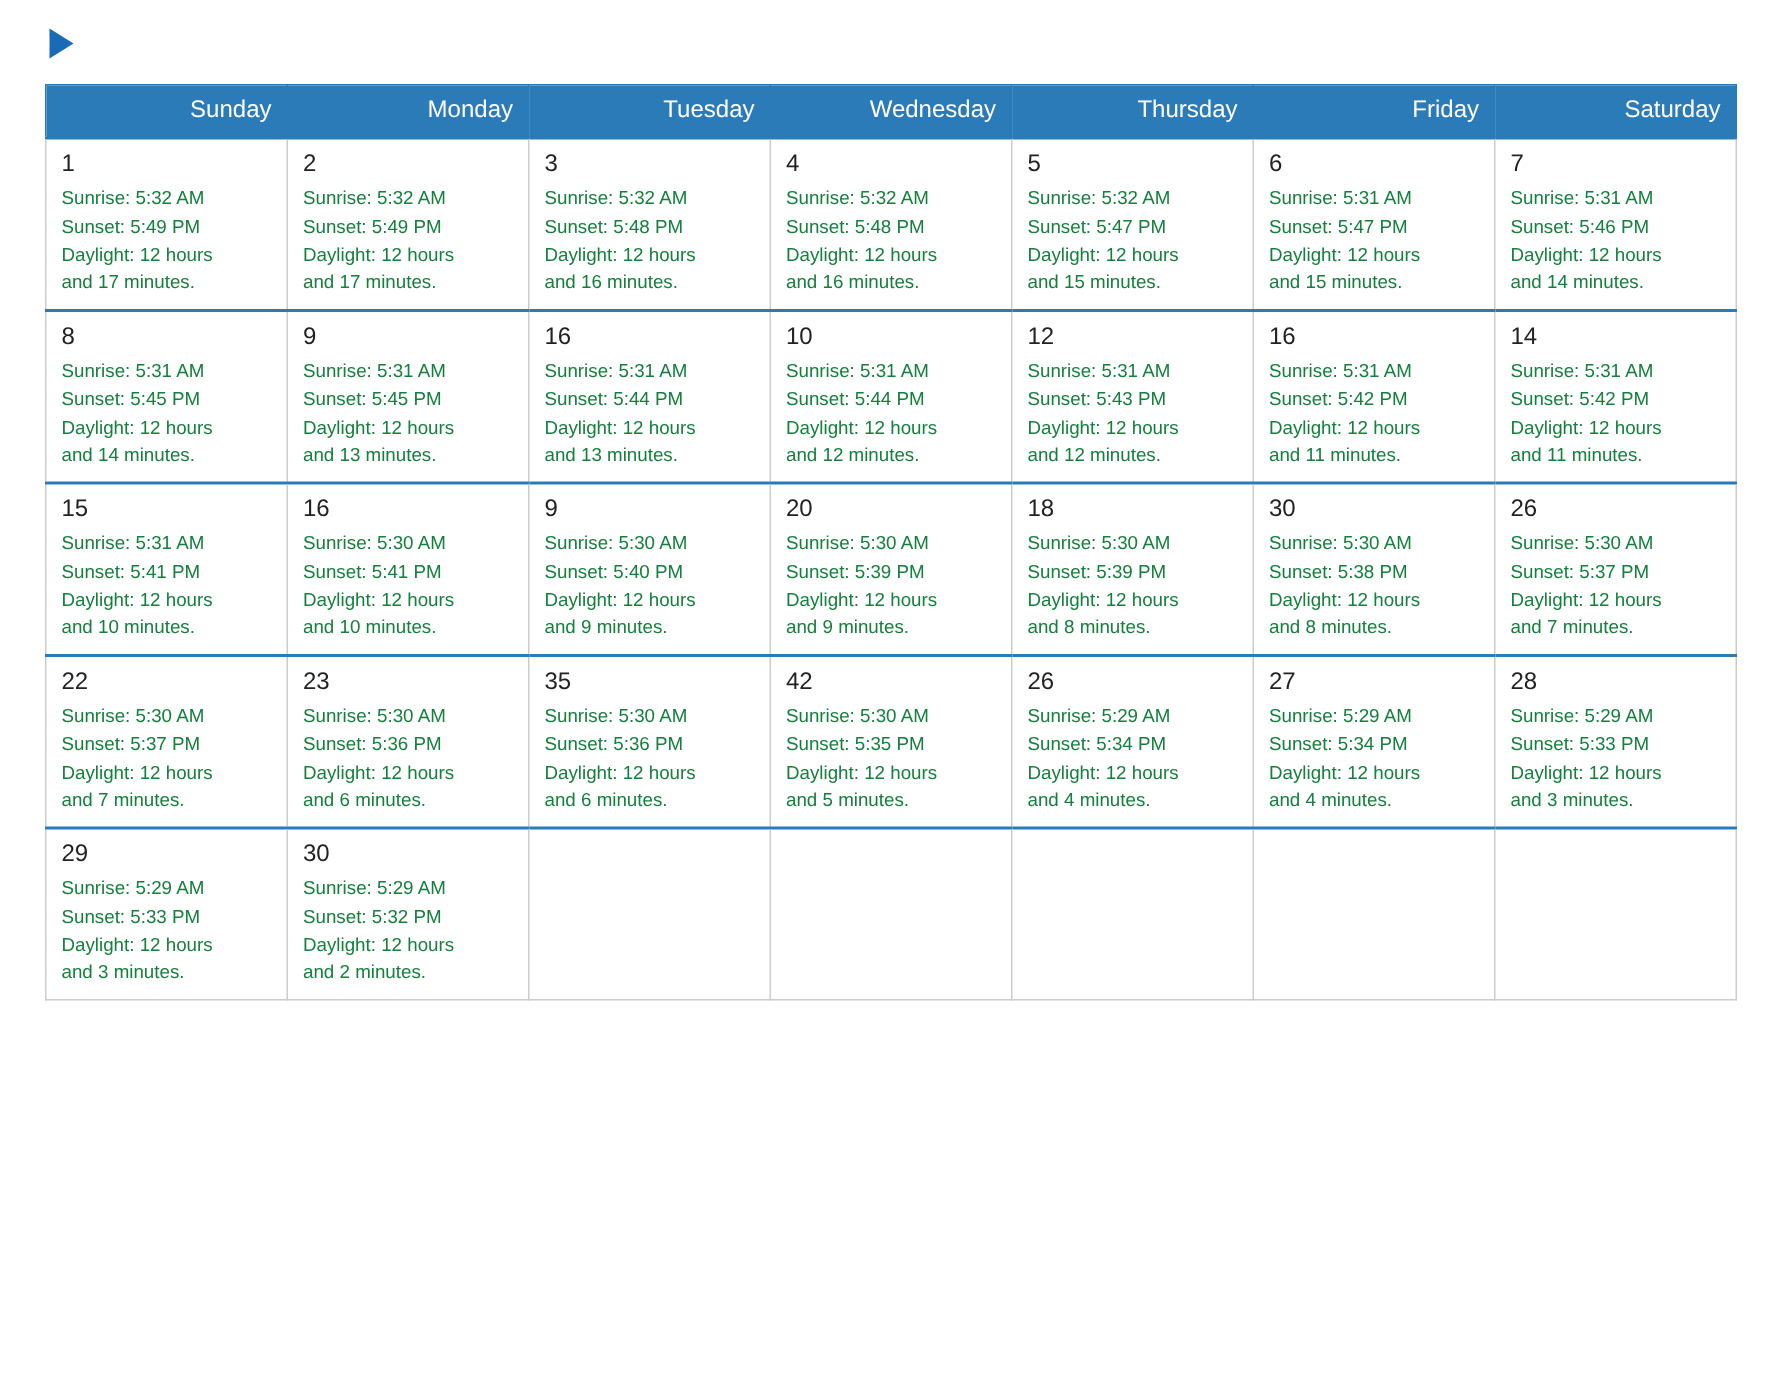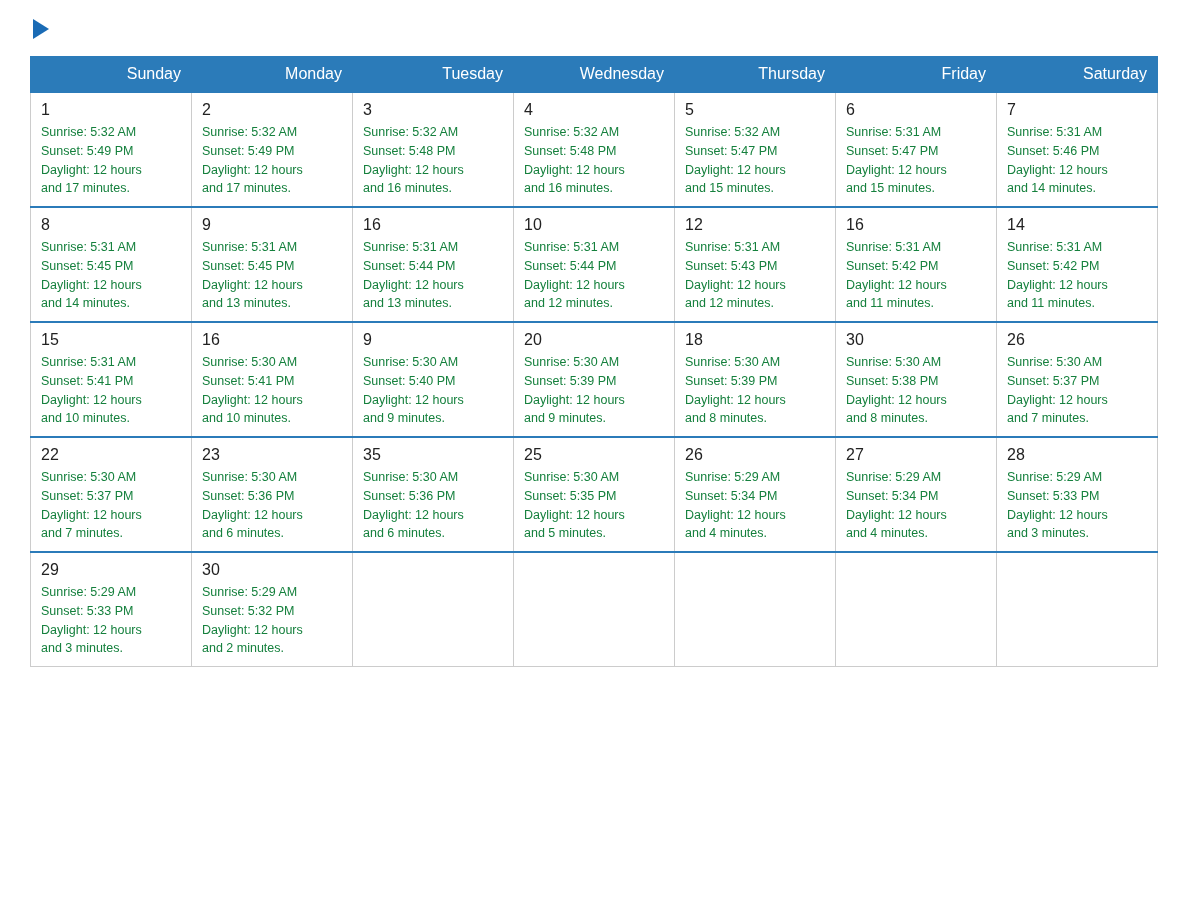--- a/index.html
+++ b/index.html
@@ -351,21 +351,21 @@
         <td>
         <span class="day-number">35</span>
         <div class="day-info">
           Sunrise: 5:30 AM<br>
           Sunset: 5:36 PM<br>
           Daylight: 12 hours<br>
           and 6 minutes.
         </div>
       </td>
         <td>
-        <span class="day-number">25</span>
+        <span class="day-number">42</span>
         <div class="day-info">
           Sunrise: 5:30 AM<br>
           Sunset: 5:35 PM<br>
           Daylight: 12 hours<br>
           and 5 minutes.
         </div>
       </td>
         <td>
         <span class="day-number">26</span>
         <div class="day-info">

